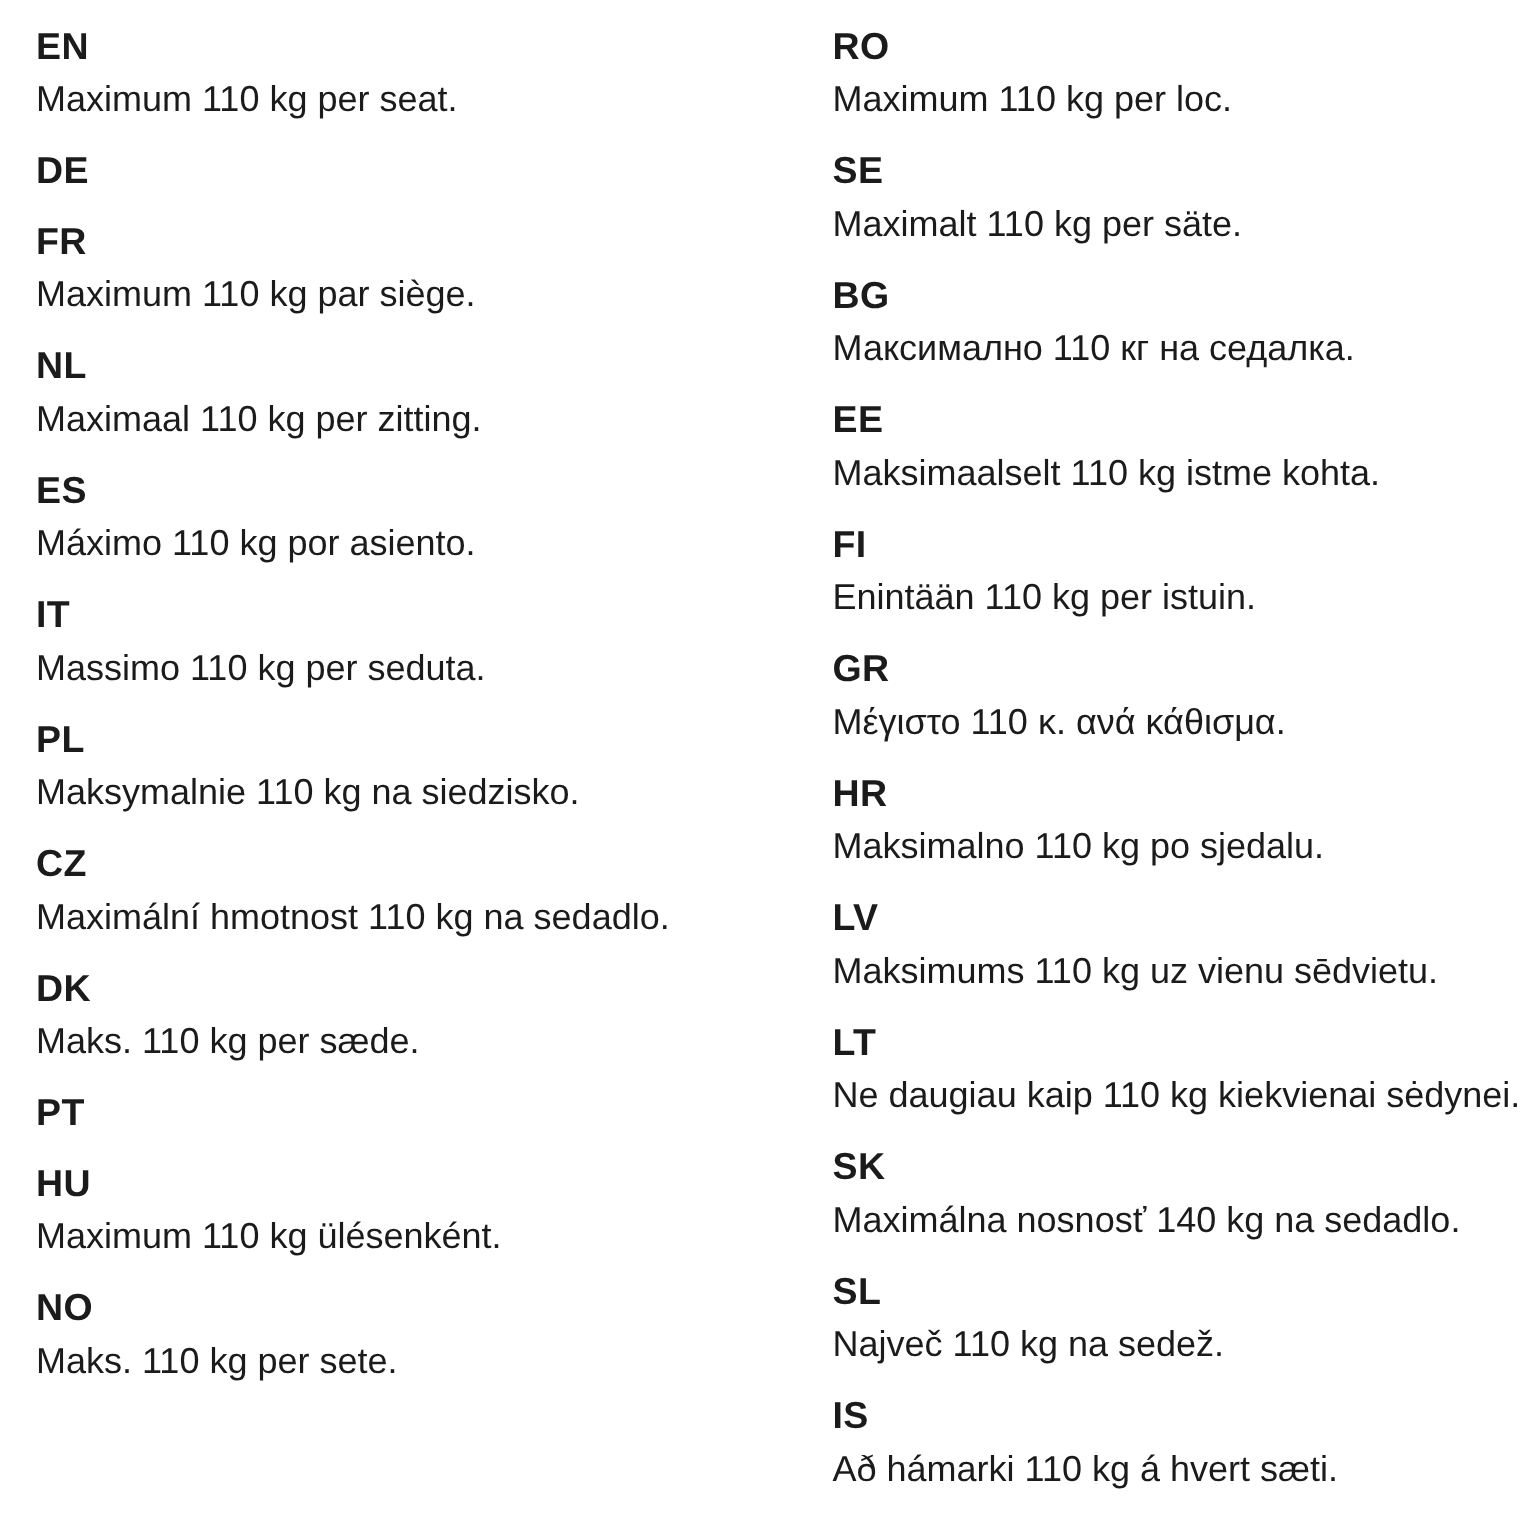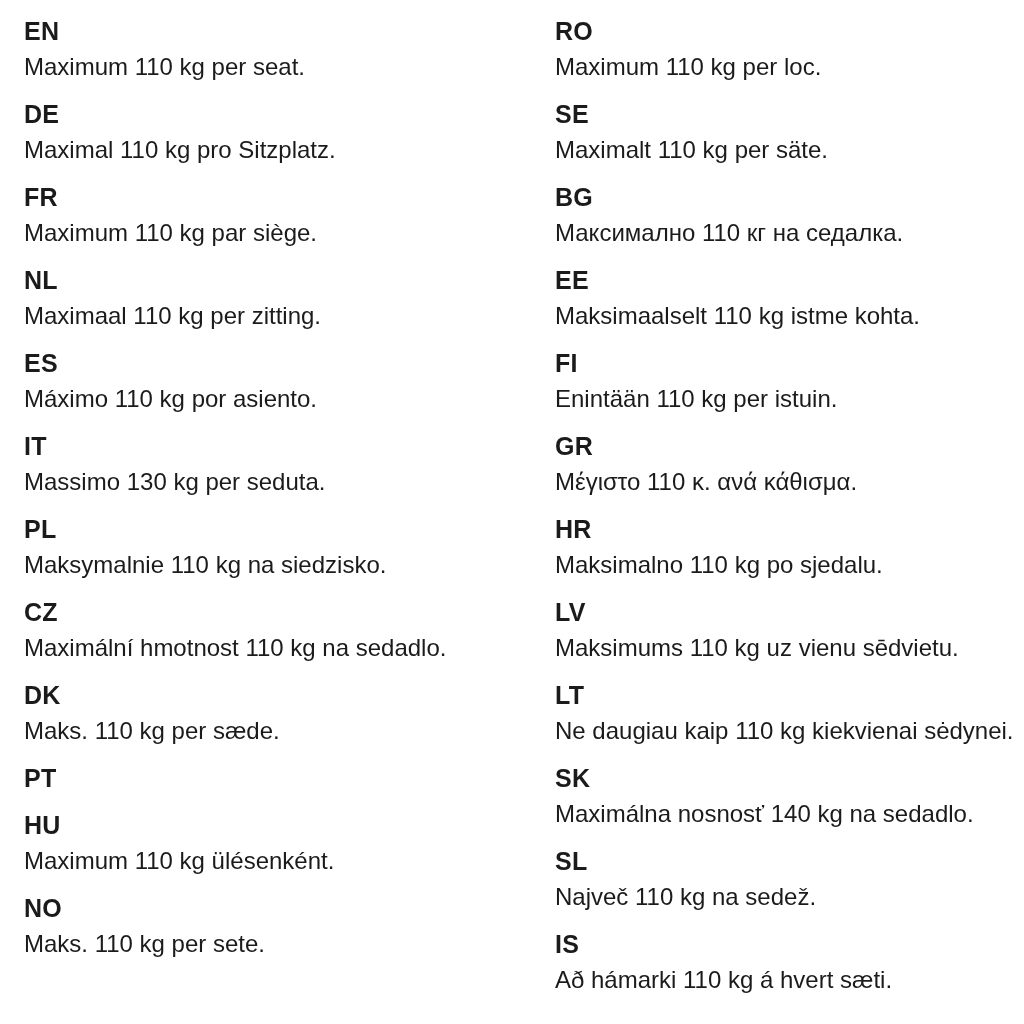--- a/index.html
+++ b/index.html
@@ -47,37 +47,36 @@
 
 <div class="page">
 
   <div class="col">
     <div class="block">
       <div class="code">EN</div>
       <div class="text">Maximum 110 kg per seat.</div>
     </div>
     <div class="block">
       <div class="code">DE</div>
-      <div class="text">Maximal 110 kg pro Sitzplatz.</div>
     </div>
     <div class="block">
       <div class="code">FR</div>
       <div class="text">Maximum 110 kg par siège.</div>
     </div>
     <div class="block">
       <div class="code">NL</div>
       <div class="text">Maximaal 110 kg per zitting.</div>
     </div>
     <div class="block">
       <div class="code">ES</div>
       <div class="text">Máximo 110 kg por asiento.</div>
     </div>
     <div class="block">
       <div class="code">IT</div>
-      <div class="text">Massimo 130 kg per seduta.</div>
+      <div class="text">Massimo 110 kg per seduta.</div>
     </div>
     <div class="block">
       <div class="code">PL</div>
       <div class="text">Maksymalnie 110 kg na siedzisko.</div>
     </div>
     <div class="block">
       <div class="code">CZ</div>
       <div class="text">Maximální hmotnost 110 kg na sedadlo.</div>
     </div>
     <div class="block">

